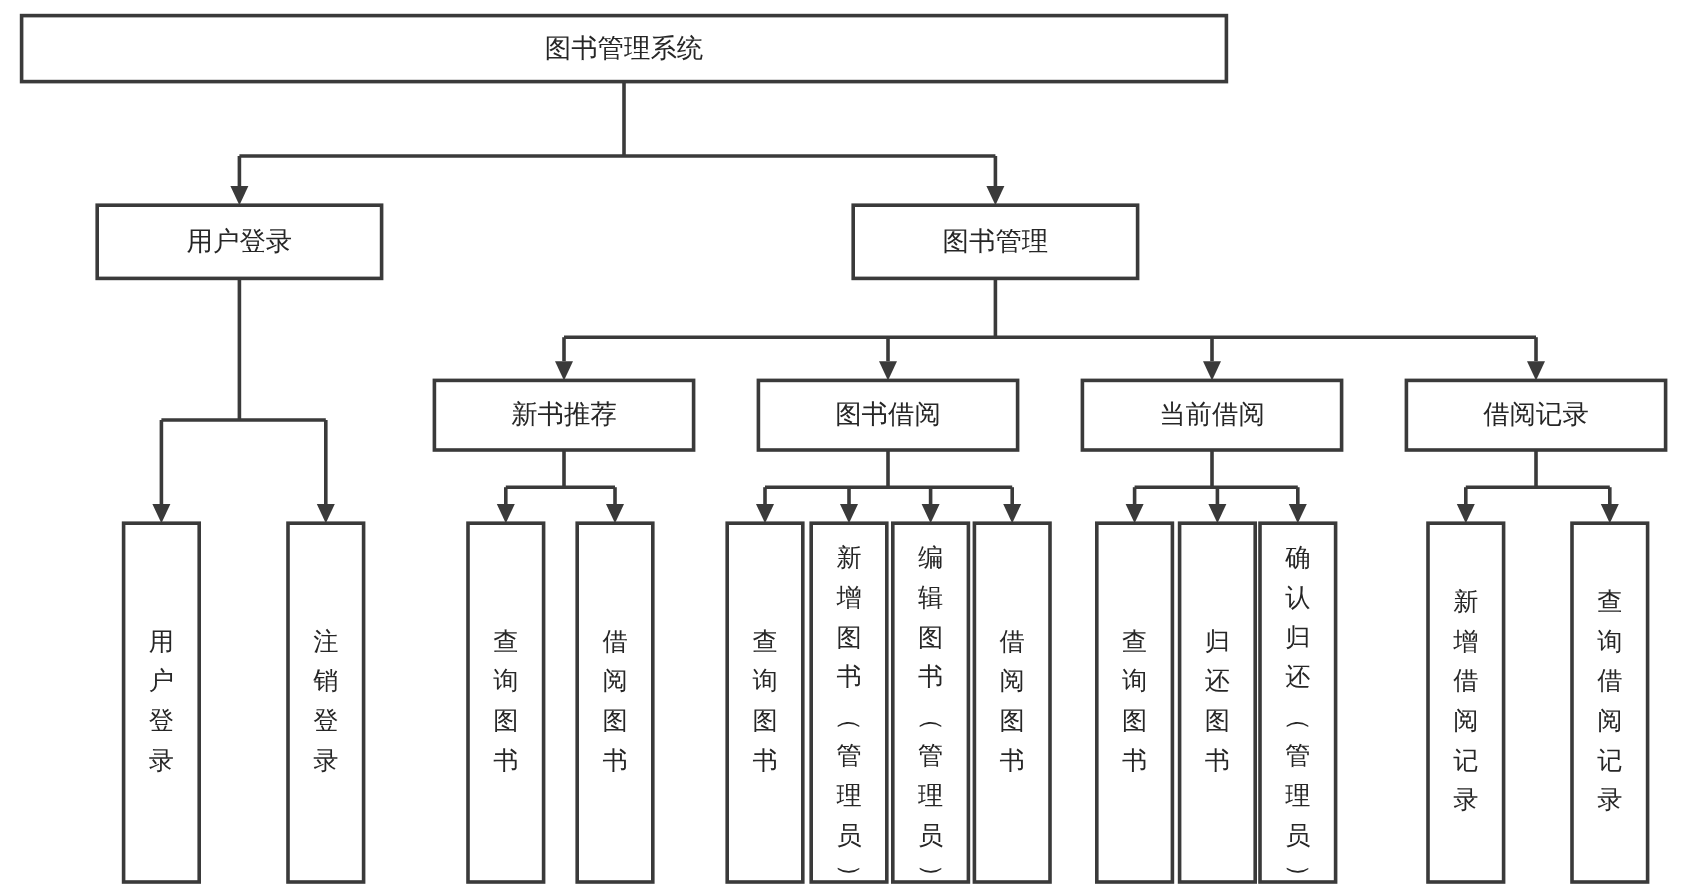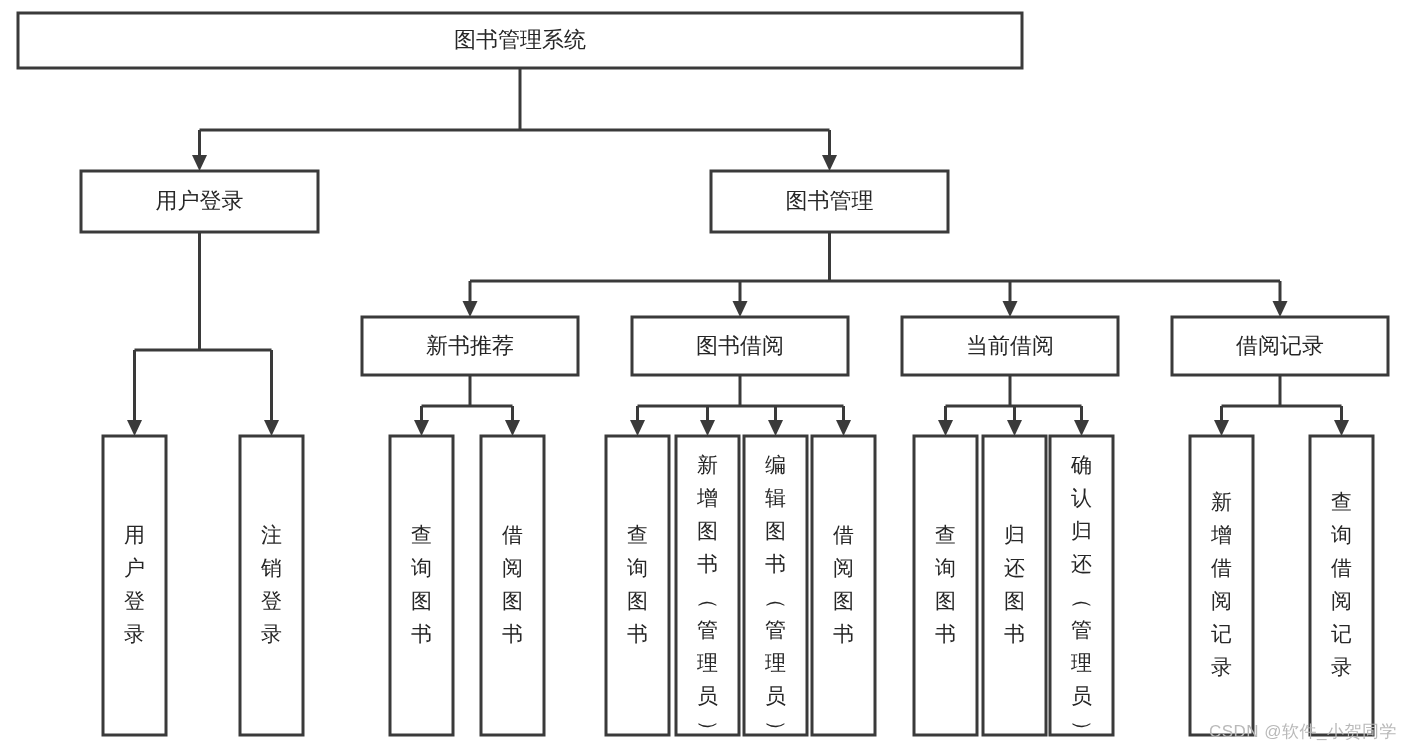--- a/index.html
+++ b/index.html
@@ -299,14 +299,13 @@
             <text class="node-label-vertical" x="1341.5" y="503" dominant-baseline="middle">查</text>
             <text class="node-label-vertical" x="1341.5" y="536" dominant-baseline="middle">询</text>
             <text class="node-label-vertical" x="1341.5" y="569" dominant-baseline="middle">借</text>
             <text class="node-label-vertical" x="1341.5" y="602" dominant-baseline="middle">阅</text>
             <text class="node-label-vertical" x="1341.5" y="635" dominant-baseline="middle">记</text>
             <text class="node-label-vertical" x="1341.5" y="668" dominant-baseline="middle">录</text>
           </g>
         </g>
       </g>
   </svg>
-  <div class="watermark">CSDN @软件_小贺同学</div>
 </div>
 
 </body></html>

